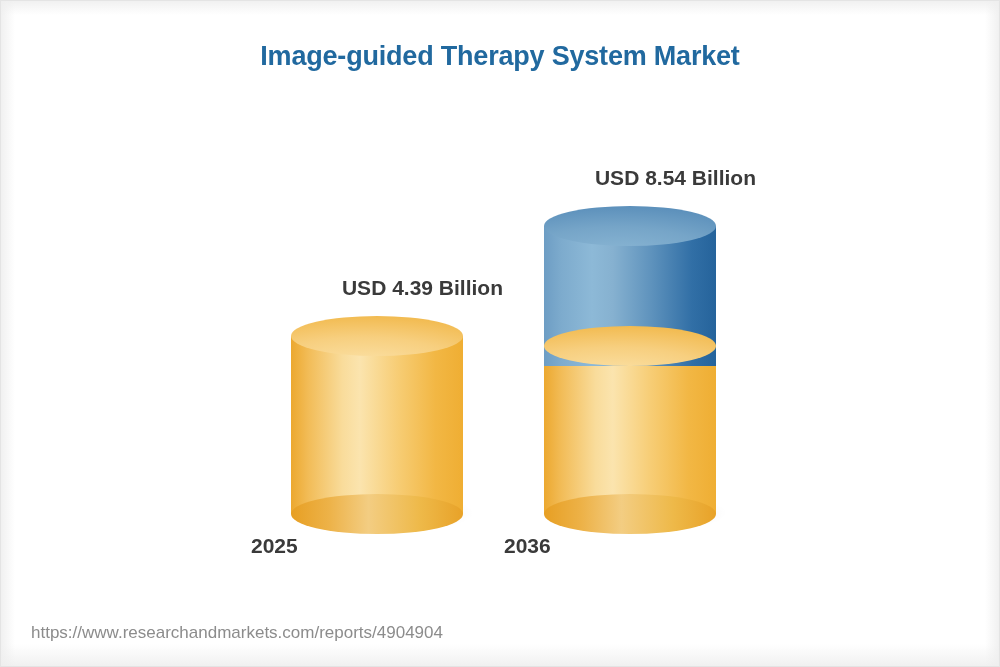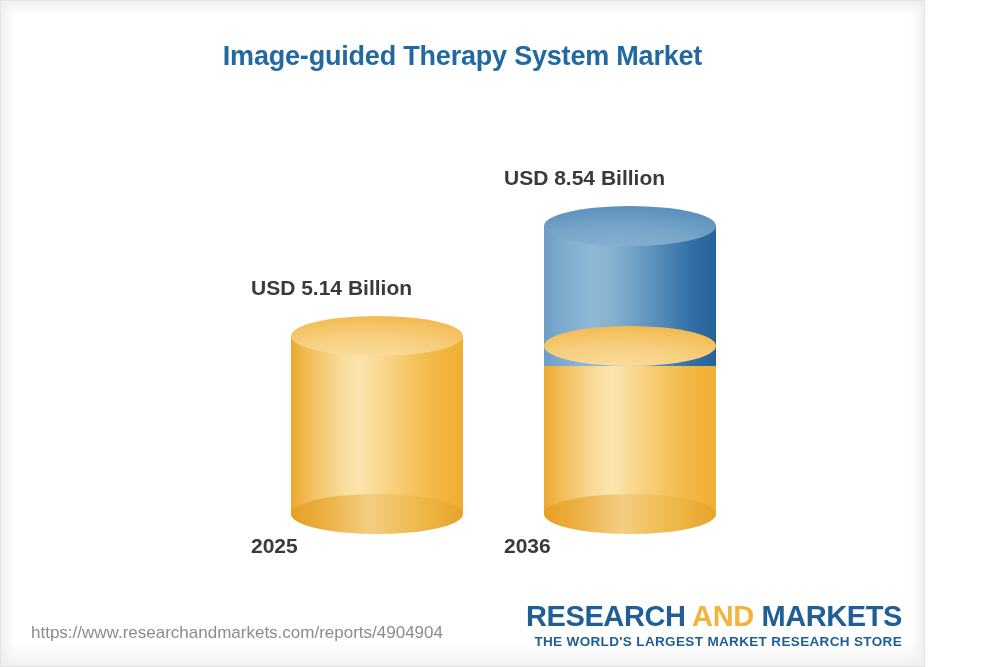--- a/index.html
+++ b/index.html
@@ -8,21 +8,21 @@
   }
   body {
     width: 1000px;
     height: 667px;
     font-family: "Liberation Sans", sans-serif;
     background: #ffffff;
   }
 
   .poster {
     position: relative;
-    width: 925px;
+    width: 1000px;
     height: 667px;
     box-sizing: border-box;
     background: #ffffff;
     border: 1px solid #e4e4e4;
     overflow: hidden;
   }
   
   .frame-wash {
     position: absolute;
     inset: 0;
@@ -67,21 +67,21 @@
 
   .bar-group {
     position: absolute;
     width: 172px;
   }
 
   .value-label {
     position: absolute;
     left: -40px;
     width: 252px;
-    text-align: left;
+    text-align: right;
     font-size: 21px;
     font-weight: bold;
     color: #3a3a3a;
     white-space: nowrap;
   }
 
   .cat-label {
     position: absolute;
     left: -40px;
     width: 252px;
@@ -188,21 +188,21 @@
 
   <div class="frame-wash"></div>
 
   <div class="title">Image-guided Therapy System Market</div>
 
 
   <div class="plot">
 
     <div class="bar-group" style="left:290px; top:0;">
 
-      <div class="value-label" style="top:275px;">USD 5.14 Billion</div>
+      <div class="value-label" style="top:275px;">USD 4.39 Billion</div>
 
       <div class="shadow-ellipse" style="left:6px; top:492px; width:178px; height:40px;"></div>
 
       <div class="cyl">
 
         <div class="cyl-body y-body" style="top:335px; height:178px;"></div>
 
         <div class="cyl-cap y-bottom-shade" style="top:493px;"></div>
 
         <div class="cyl-cap y-top" style="top:315px;"></div>
@@ -230,18 +230,14 @@
         <div class="cyl-cap b-top" style="top:205px;"></div>
       </div>
 
       <div class="cat-label" style="top:533px;">2036</div>
     </div>
 
   </div>
 
   <div class="url">https://www.researchandmarkets.com/reports/4904904</div>
 
-  <div class="logo">
-    <div class="logo-main"><span>RESEARCH </span><span class="logo-and">AND</span><span> MARKETS</span></div>
-    <div class="logo-sub">THE WORLD'S LARGEST MARKET RESEARCH STORE</div>
-  </div>
 
 </div>
 
 </body></html>

